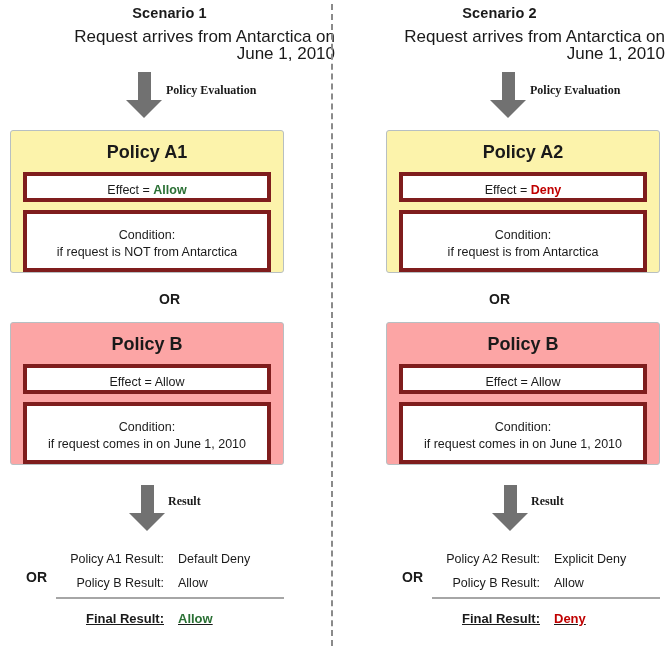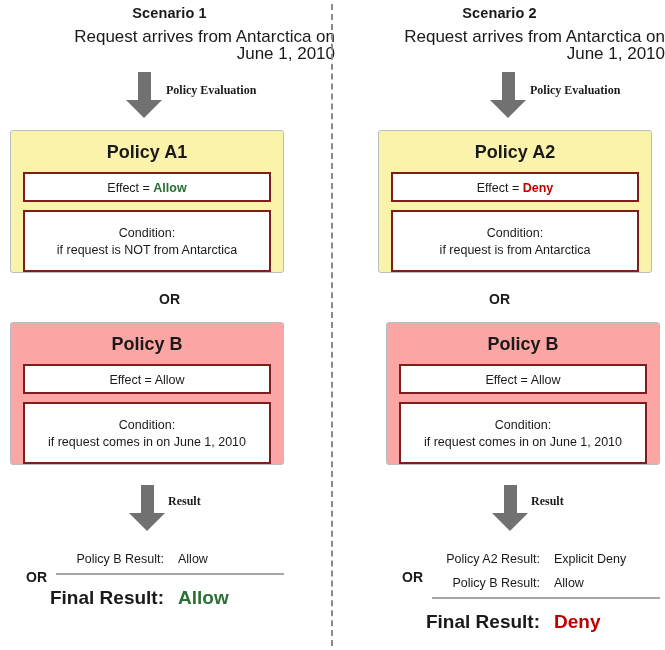--- a/index.html
+++ b/index.html
@@ -108,21 +108,21 @@
   .policy-name {
     text-align: center;
     font-size: 18px;
     font-weight: bold;
     margin: 3px 0 9px 0;
   }
 
   .policy-field {
     box-sizing: border-box;
     background: #ffffff;
-    border: 2px solid #7f1d1d;
+    border: 4px solid #7f1d1d;
     text-align: center;
     font-size: 12.5px;
     line-height: 17px;
   }
   .policy-field.effect {
     height: 30px;
     padding-top: 6px;
     margin-bottom: 8px;
   }
   .policy-field.condition {
@@ -175,23 +175,24 @@
     flex: 1;
     text-align: left;
   }
   .result-rule {
     height: 0;
     border-top: 2px solid #a6a6a6;
     margin: 2px 0 0 30px;
   }
   .final-row {
     display: flex;
-    font-size: 19px;
+    font-size: 13px;
     font-weight: bold;
     margin-top: 12px;
+    text-decoration: underline;
   }
   .final-row .rlabel {
     width: 152px;
     text-align: right;
     padding-right: 14px;
     box-sizing: border-box;
   }
   .final-row .rvalue { flex: 1; text-align: left; }
   .final-allow { color: #2a7034; }
   .final-deny  { color: #c00000; }
@@ -241,20 +242,24 @@
     <div class="arrow" style="left:125px; top:485px;">
       <div class="shaft"></div>
       <div class="head"></div>
     </div>
     <div class="arrow-label" style="left:164px; top:494px;">Result</div>
 
     <div class="result-block" style="left:22px; top:547px; width:258px;">
       <div class="result-rows">
         <div class="result-or">OR</div>
         <div class="rrow">
+          <div class="rlabel">Policy A1 Result:</div>
+          <div class="rvalue">Default Deny</div>
+        </div>
+        <div class="rrow">
           <div class="rlabel">Policy B Result:</div>
           <div class="rvalue">Allow</div>
         </div>
       </div>
       <div class="result-rule"></div>
       <div class="final-row">
         <div class="rlabel">Final Result:</div>
         <div class="rvalue final-allow">Allow</div>
       </div>
     </div>
@@ -266,21 +271,21 @@
 
     <div class="request-text" style="white-space: pre-line;">Request arrives from Antarctica on
 June 1, 2010</div>
 
     <div class="arrow" style="left:156px; top:72px;">
       <div class="shaft"></div>
       <div class="head"></div>
     </div>
     <div class="arrow-label" style="left:196px; top:83px;">Policy Evaluation</div>
 
-    <div class="policy-card yellow" style="left:44px; top:130px; width:274px; height:143px;">
+    <div class="policy-card yellow" style="left:52px; top:130px; width:274px; height:143px;">
       <div class="policy-name">Policy A2</div>
       <div class="policy-field effect">
         <span>Effect = </span><span class="eff-deny">Deny</span>
       </div>
       <div class="policy-field condition">
         <div>Condition:</div>
         <div>if request is from Antarctica</div>
       </div>
     </div>
 

